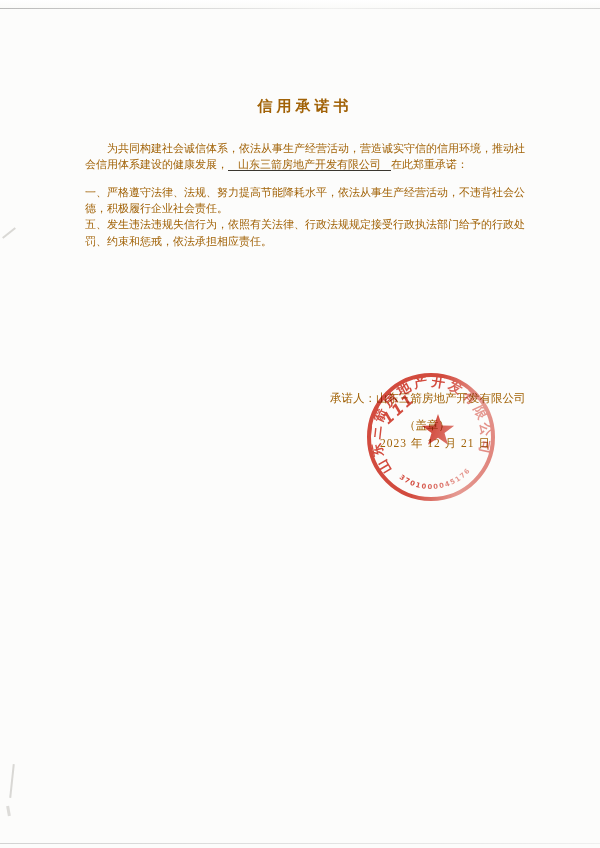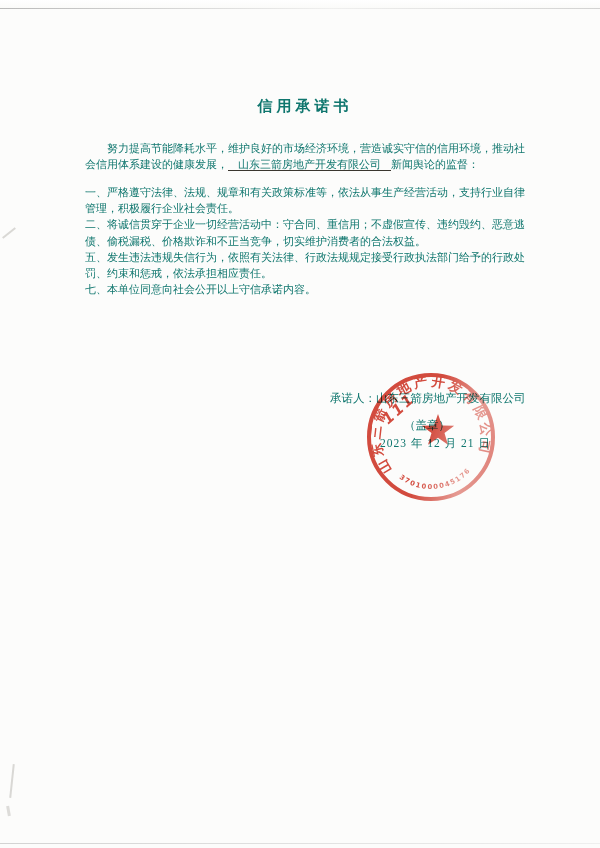--- a/index.html
+++ b/index.html
@@ -6,21 +6,21 @@
   body {
     width: 600px; height: 848px;
     background: #e9e9e9;
     font-family: "Liberation Serif", "DejaVu Serif", serif;
   }
   .paper {
     position: relative;
     width: 600px; height: 848px;
     background: #fcfcfb;
     overflow: hidden;
-    color: #0f766e;
+    color: #a16207;
   }
   .paper::before {
     content: "";
     position: absolute; top: 0; left: 0; right: 0; height: 8px;
     background: linear-gradient(#ffffff, #fbfbf9);
   }
   .edge-top {
     position: absolute; top: 8px; left: 0; width: 100%; height: 1px;
     background: linear-gradient(90deg, rgba(150,150,150,.65), rgba(190,190,190,.2) 55%, rgba(160,160,160,.45));
   }
@@ -110,27 +110,25 @@
 
   <div class="edge-top"></div>
   <div class="edge-bottom"></div>
   <div class="scratch-a"></div>
   <div class="scratch-b"></div>
   <div class="scratch-c"></div>
 
   <div class="doc">
     <div class="doc-title">信用承诺书</div>
 
-    <p class="intro"><span>努力提高节能降耗水平，维护良好的市场经济环境，营造诚实守信的信用环境，推动社会信用体系建设的健康发展，</span><span class="company-underline">山东三箭房地产开发有限公司</span><span>新闻舆论的监督：</span></p>
+    <p class="intro"><span>为共同构建社会诚信体系，依法从事生产经营活动，营造诚实守信的信用环境，推动社会信用体系建设的健康发展，</span><span class="company-underline">山东三箭房地产开发有限公司</span><span>在此郑重承诺：</span></p>
 
     <div class="list">
-      <div class="item">一、严格遵守法律、法规、规章和有关政策标准等，依法从事生产经营活动，支持行业自律管理，积极履行企业社会责任。</div>
-      <div class="item">二、将诚信贯穿于企业一切经营活动中：守合同、重信用；不虚假宣传、违约毁约、恶意逃债、偷税漏税、价格欺诈和不正当竞争，切实维护消费者的合法权益。</div>
+      <div class="item">一、严格遵守法律、法规、努力提高节能降耗水平，依法从事生产经营活动，不违背社会公德，积极履行企业社会责任。</div>
       <div class="item">五、发生违法违规失信行为，依照有关法律、行政法规规定接受行政执法部门给予的行政处罚、约束和惩戒，依法承担相应责任。</div>
-      <div class="item">七、本单位同意向社会公开以上守信承诺内容。</div>
     </div>
   </div>
 
   <div class="signature">
     <div><span>承诺人：</span><span>山东三箭房地产开发有限公司</span></div>
     <div class="sig-seal-note">（盖章）</div>
     <div class="sig-date">2023 年 12 月 21 日</div>
   </div>
 
   <svg class="seal" viewBox="-75 -75 150 150" width="150" height="150">

